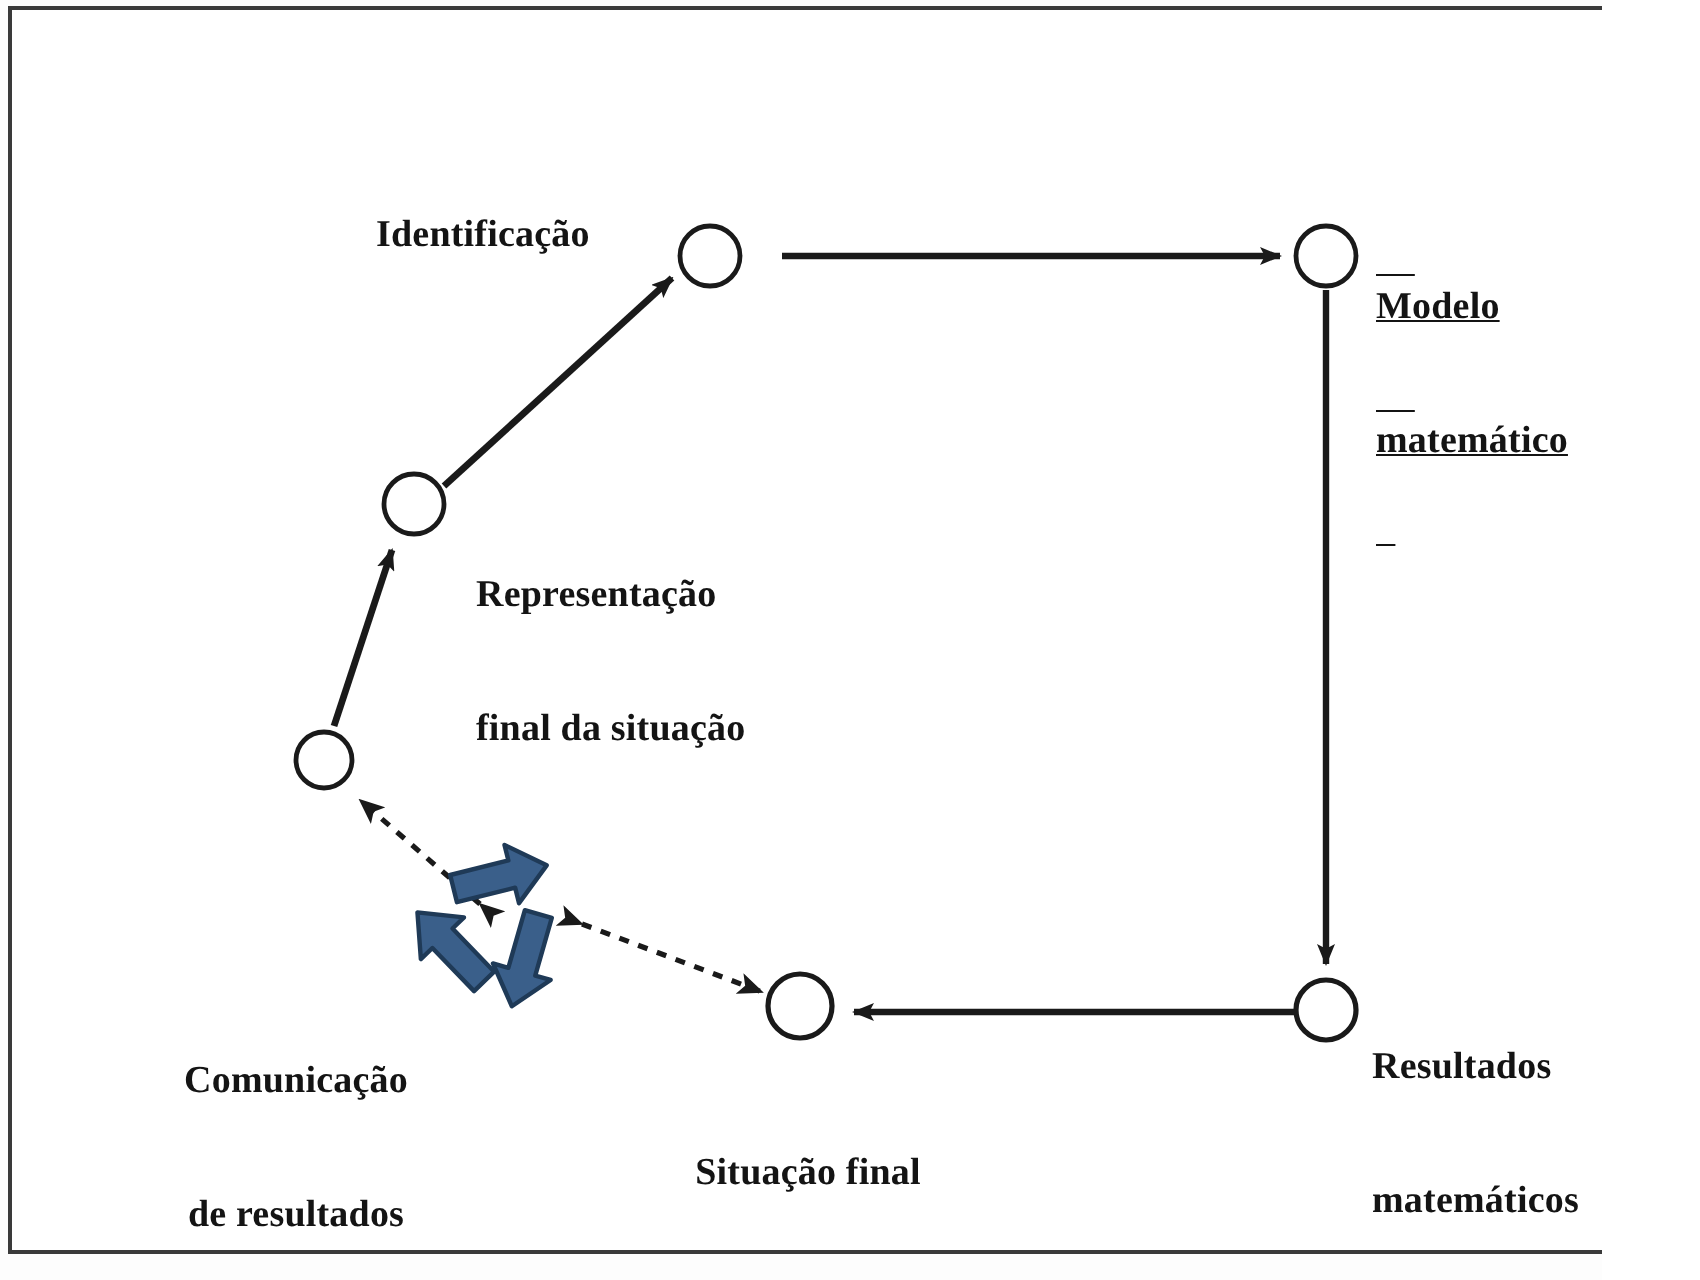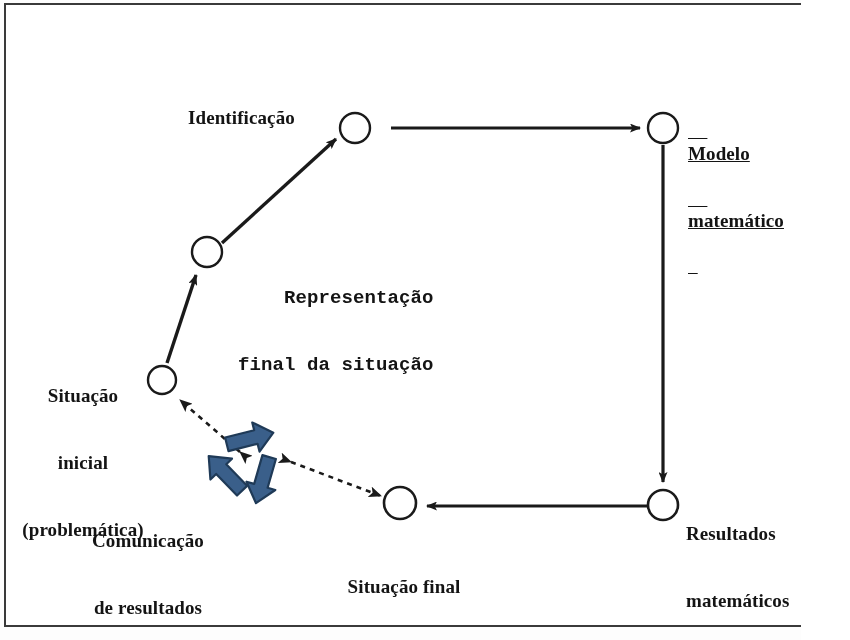--- a/index.html
+++ b/index.html
@@ -37,21 +37,21 @@
     color: #141414;
     font-family: "Liberation Serif", serif;
     font-weight: bold;
     font-size: 19px;
     line-height: 1.18;
     letter-spacing: 0.1px;
     white-space: pre;
   }
   .lbl-identificacao { left: 188px; top: 62px;  text-align: center; }
   .lbl-modelo        { left: 688px; top: 98px;  text-align: left; text-decoration: underline;   }
-  .lbl-representacao { left: 238px; top: 242px; text-align: right; font-family: Liberation Mono, monospace;   }
+  .lbl-representacao { left: 238px; top: 242px; text-align: left;   }
   .lbl-situacao-inicial { left: 8px; top: 340px; text-align: center; width: 150px; }
   .lbl-comunicacao   { left: 64px;  top: 485px; text-align: center; width: 168px; }
   .lbl-situacao-final{ left: 262px; top: 531px; text-align: center; width: 284px; }
   .lbl-resultados    { left: 686px; top: 478px; text-align: left;   }
 </style>
 </head>
 <body>
 
 <div id="page">
 
@@ -116,25 +116,20 @@
   <div class="node-label lbl-modelo">
     <div>Modelo</div>
     <div>matemático</div>
   </div>
 
   <div class="node-label lbl-representacao">
     <div>Representação</div>
     <div>final da situação</div>
   </div>
 
-  <div class="node-label lbl-situacao-inicial">
-    <div>Situação</div>
-    <div>inicial</div>
-    <div>(problemática)</div>
-  </div>
 
   <div class="node-label lbl-comunicacao">
     <div>Comunicação</div>
     <div>de resultados</div>
   </div>
 
   <div class="node-label lbl-situacao-final">
     <div>Situação final</div>
     
   </div>

